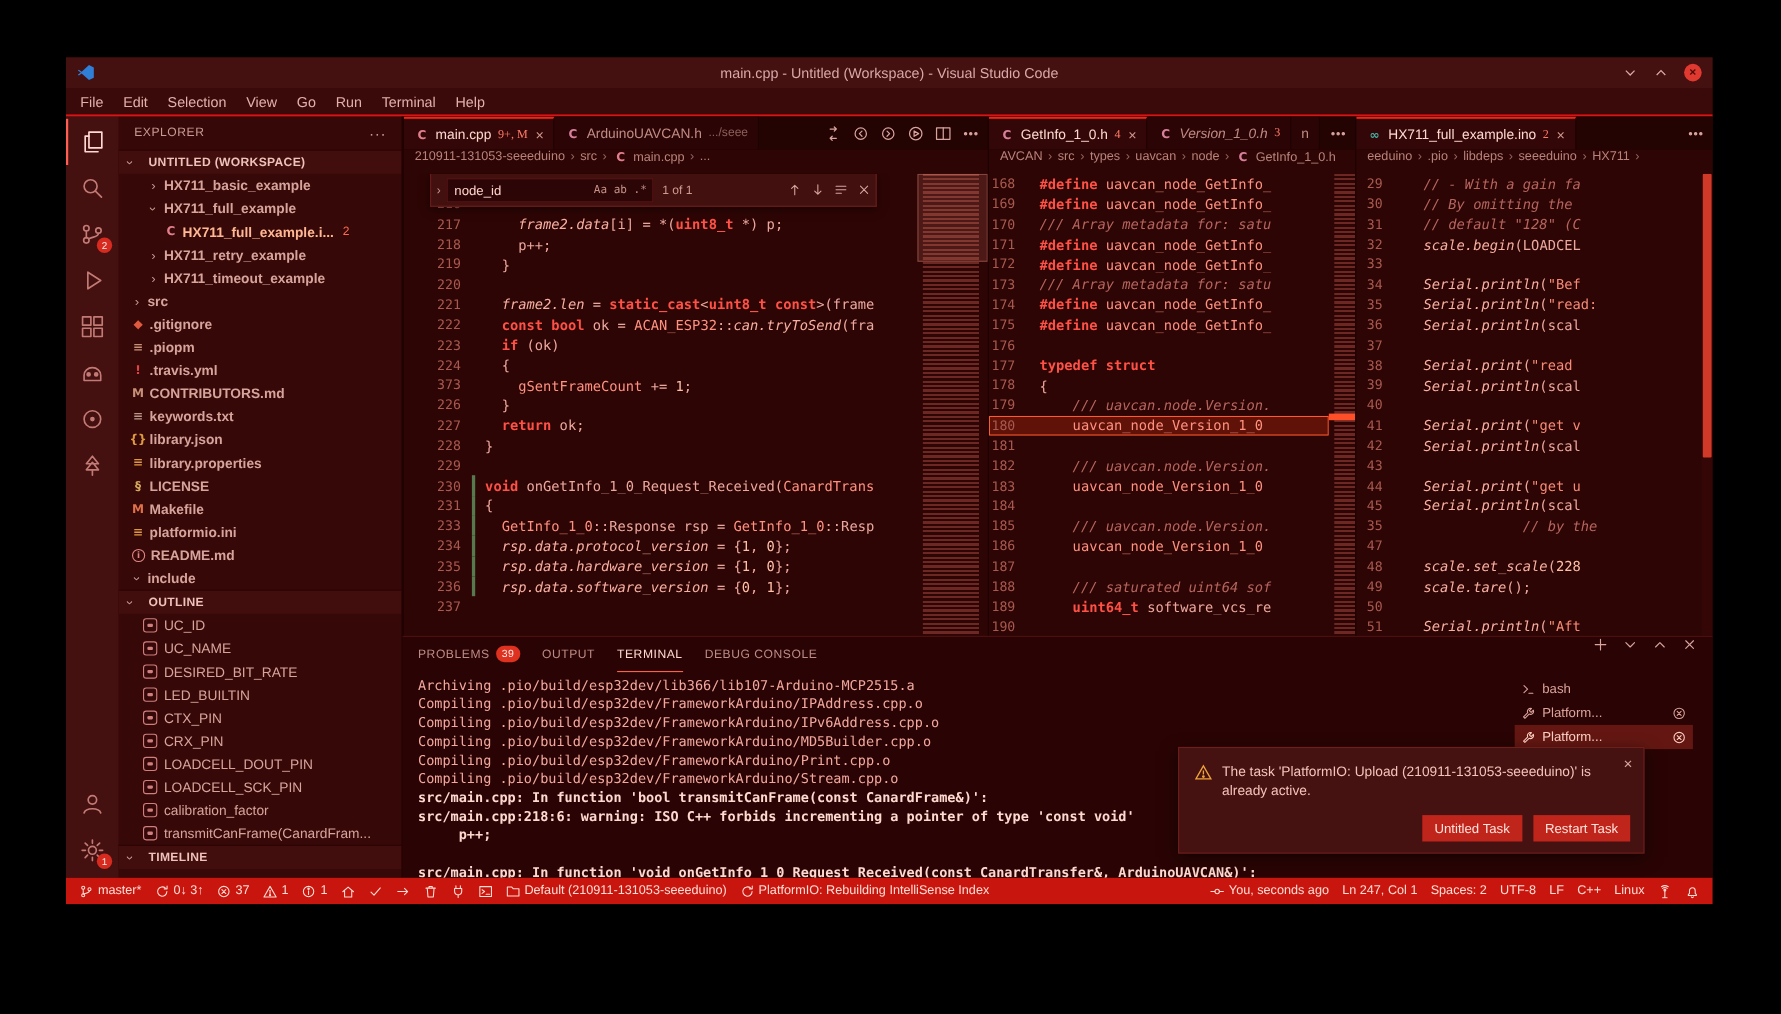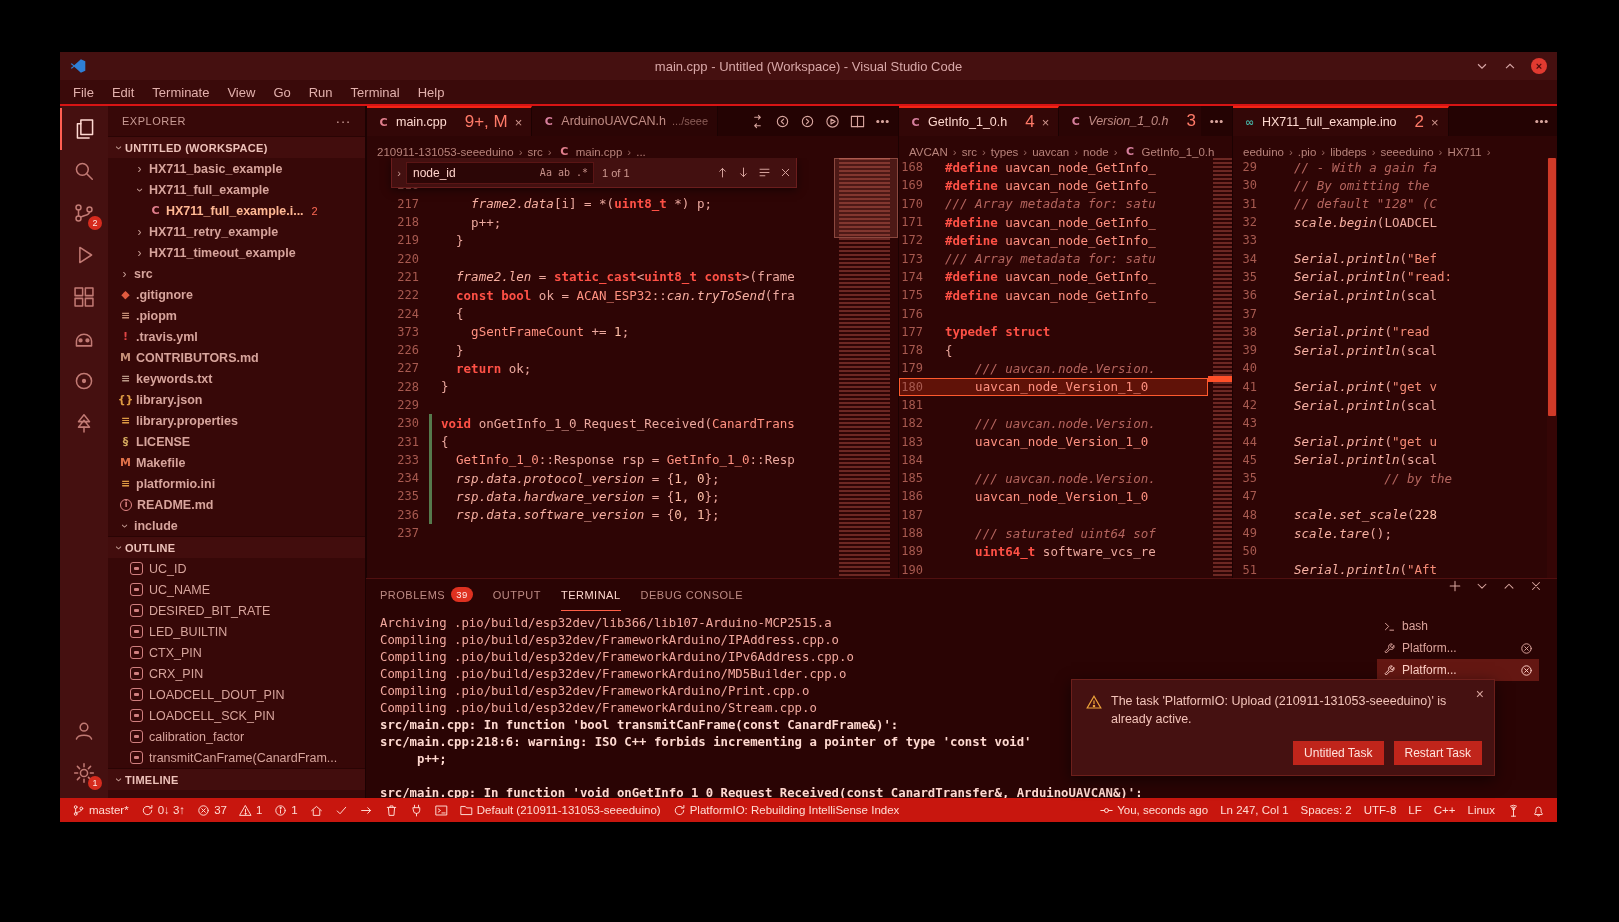--- a/index.html
+++ b/index.html
@@ -38,21 +38,21 @@
     line-height:14px; text-align:center; padding:0 2px; }
 
   
   .sidebar { width:258px; background:#370808; border-right:1px solid #1c0202;
     display:flex; flex-direction:column; overflow:hidden; font-size:12.5px; flex:none; }
   .sb-head { height:30px; flex:none; display:flex; align-items:center; padding:0 14px;
     color:#c89a94; font-size:11px; letter-spacing:.5px; }
   .sb-more { margin-left:auto; font-size:14px; cursor:pointer; }
   .sec-head { height:22px; flex:none; display:flex; align-items:center; background:#420d0d;
     color:#eec2ba; font-weight:bold; font-size:11px; padding:0 4px; letter-spacing:.3px;
-    border-top:1px solid #2a0404; cursor:pointer; }
+    border-top:1px solid #2a0404; cursor:pointer;gap:10px; }
   .chev { display:inline-block; width:13px; color:#c39a92; font-size:12px;
     text-align:center; font-weight:normal; }
   .chev.exp { transform:rotate(90deg); }
   .tree-row { height:21px; flex:none; display:flex; align-items:center; color:#d7a49c;
     white-space:nowrap; cursor:pointer; overflow:hidden; }
   .tree-row .label { margin-left:3px;font-weight:bold; }
   .tree-row .label.mod { color:#ffb894; }
   .tree-badge { margin-left:8px; color:#ff6a55; font-size:11px; }
   .ficon { width:15px; flex:none; display:inline-flex; justify-content:center;
     align-items:center; font-size:11px; font-weight:bold;
@@ -73,27 +73,27 @@
     position:relative; }
   #g0 { width:532px; flex:none; } #g1 { width:334px; flex:none; } #g2 { flex:1; }
   .tabsrow { height:30px; flex:none; background:#240303; display:flex; align-items:stretch; }
   .tabs { display:flex; min-width:0; overflow:hidden; }
   .tab { display:flex; align-items:center; padding:0 9px; background:#2b0505;
     border-right:1px solid #1c0202; font-size:12.5px; color:#c08b84;
     white-space:nowrap; cursor:pointer; flex:none; }
   .tab.active { background:#330707; color:#ffd9d0; border-top:2px solid #f32415; }
   .tab.it .tab-label { font-style:italic; }
   .tab .ficon { margin-right:5px; }
-  .tab-deco { margin-left:18px; color:#ff7a68; font-size:17px; }
+  .tab-deco { margin-left:6px; color:#ff7a68; font-size:11px;font-family:Liberation Serif, serif; }
   .tab-hint { margin-left:6px; color:#8d5f5a; font-size:11px; }
   .tab-close { margin-left:7px; color:#cf968e; font-size:13px; }
   .eactions { margin-left:auto; display:flex; align-items:center; gap:10px; padding:0 8px;
     color:#d8a59e; flex:none; }
   .eactions svg { width:15px; height:15px; cursor:pointer; }
-  .breadcrumb { height:22px; flex:none; display:flex; align-items:flex-end; font-size:11.5px;
+  .breadcrumb { height:22px; flex:none; display:flex; align-items:flex-start; font-size:11.5px;
     color:#b8837b; padding:0 10px; white-space:nowrap; overflow:hidden; }
   .bc-sep { margin:0 5px; color:#96645e; }
   .bc-item { display:flex; align-items:center; gap:4px; cursor:pointer; }
   .content { flex:1; position:relative; display:flex; min-height:0; overflow:hidden; }
   .lines { flex:1; overflow:hidden; min-width:0; }
   .cl { height:18.3px; display:flex; align-items:center; white-space:pre;
     font-family:"DejaVu Sans Mono","Liberation Mono",monospace; font-size:12.5px; }
   .ln { width:34px; text-align:right; padding-right:10px; color:#a85a50; font-size:12px; flex:none; }
   .g-wide .ln { width:62px; }
   .chg { width:3px; align-self:stretch; flex:none; margin-right:9px; }
@@ -198,21 +198,21 @@
             <path d="M3.5 10.5L8 6l4.5 4.5"></path>
           </svg>
       </span>
       <span class="wc close">×</span>
     </div>
   </div>
 
   <div class="menubar" id="menubar">
       <div class="menu-item">File</div>
       <div class="menu-item">Edit</div>
-      <div class="menu-item">Terminate</div>
+      <div class="menu-item">Selection</div>
       <div class="menu-item">View</div>
       <div class="menu-item">Go</div>
       <div class="menu-item">Run</div>
       <div class="menu-item">Terminal</div>
       <div class="menu-item">Help</div>
     </div>
 
   <div class="wb-body">
     <div class="activitybar">
       <div id="ab-top">
@@ -461,20 +461,21 @@
           <div class="content">
             <div class="lines">
                 <div class="cl"><span class="ln">215</span><span class="chg"></span><span class="ct"></span></div>
                 <div class="cl"><span class="ln">216</span><span class="chg"></span><span class="ct"></span></div>
                 <div class="cl"><span class="ln">217</span><span class="chg"></span><span class="ct">    <span class="tk-m">frame2.data</span>[i] = *(<span class="tk-k">uint8_t</span> *) p;</span></div>
                 <div class="cl"><span class="ln">218</span><span class="chg"></span><span class="ct">    p++;</span></div>
                 <div class="cl"><span class="ln">219</span><span class="chg"></span><span class="ct">  }</span></div>
                 <div class="cl"><span class="ln">220</span><span class="chg"></span><span class="ct"></span></div>
                 <div class="cl"><span class="ln">221</span><span class="chg"></span><span class="ct">  <span class="tk-m">frame2.len</span> = <span class="tk-k">static_cast</span>&lt;<span class="tk-k">uint8_t</span> <span class="tk-k">const</span>&gt;(frame</span></div>
                 <div class="cl"><span class="ln">222</span><span class="chg"></span><span class="ct">  <span class="tk-k">const</span> <span class="tk-k">bool</span> ok = <span class="tk-t">ACAN_ESP32</span>::<span class="tk-m">can.tryToSend</span>(fra</span></div>
+                <div class="cl"><span class="ln">223</span><span class="chg"></span><span class="ct">  <span class="tk-k">if</span> (ok)</span></div>
                 <div class="cl"><span class="ln">224</span><span class="chg"></span><span class="ct">  {</span></div>
                 <div class="cl"><span class="ln">373</span><span class="chg"></span><span class="ct">    <span class="tk-t">gSentFrameCount</span> += <span class="tk-n">1</span>;</span></div>
                 <div class="cl"><span class="ln">226</span><span class="chg"></span><span class="ct">  }</span></div>
                 <div class="cl"><span class="ln">227</span><span class="chg"></span><span class="ct">  <span class="tk-k">return</span> ok;</span></div>
                 <div class="cl"><span class="ln">228</span><span class="chg"></span><span class="ct">}</span></div>
                 <div class="cl"><span class="ln">229</span><span class="chg"></span><span class="ct"></span></div>
                 <div class="cl"><span class="ln">230</span><span class="chg on"></span><span class="ct"><span class="tk-k">void</span> onGetInfo_1_0_Request_Received(<span class="tk-t">CanardTrans</span></span></div>
                 <div class="cl"><span class="ln">231</span><span class="chg on"></span><span class="ct">{</span></div>
                 <div class="cl"><span class="ln">233</span><span class="chg on"></span><span class="ct">  <span class="tk-t">GetInfo_1_0</span>::Response rsp = <span class="tk-t">GetInfo_1_0</span>::Resp</span></div>
                 <div class="cl"><span class="ln">234</span><span class="chg on"></span><span class="ct">  <span class="tk-m">rsp.data.protocol_version</span> = {<span class="tk-n">1</span>, <span class="tk-n">0</span>};</span></div>

